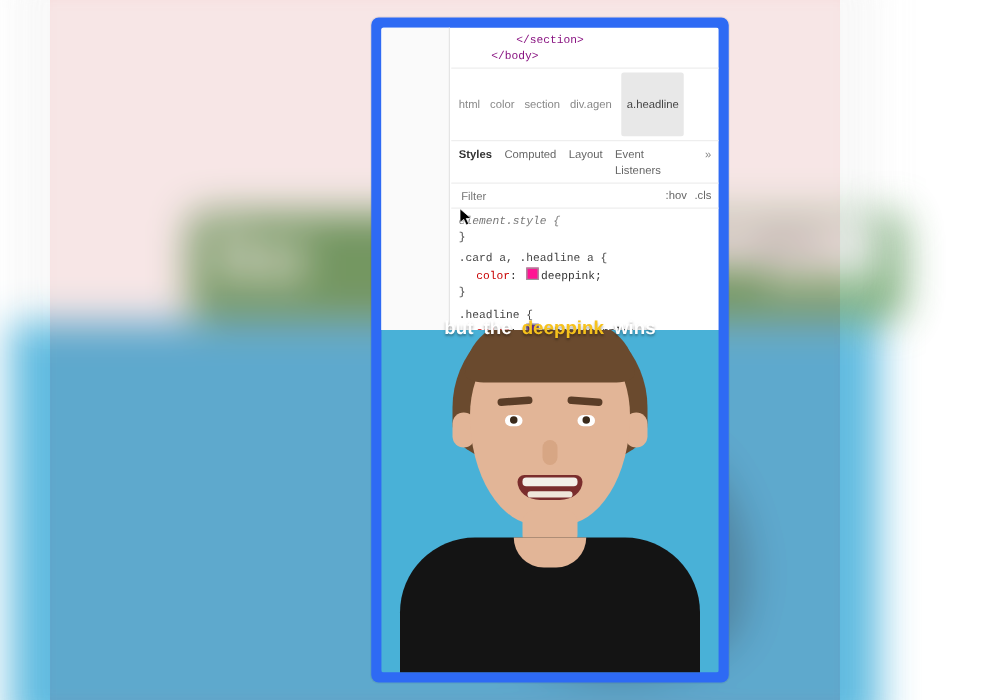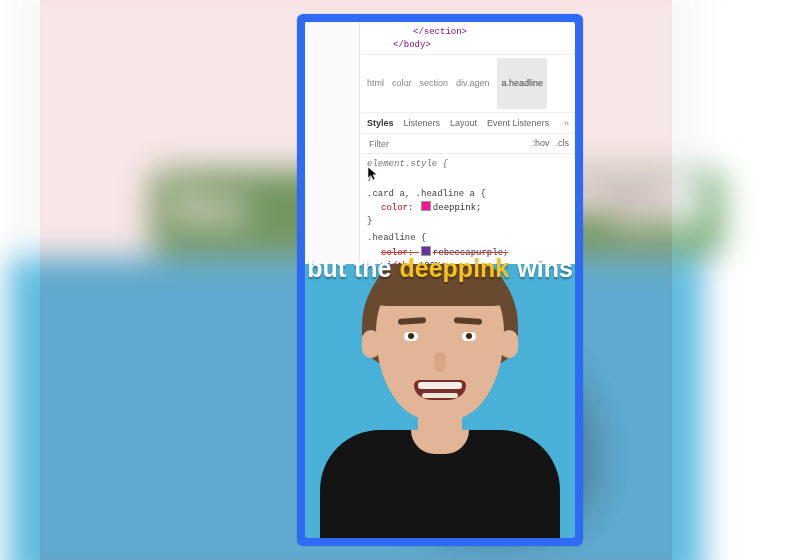--- a/index.html
+++ b/index.html
@@ -74,21 +74,21 @@
   .eye.r { left: calc(50% + 22px); }
   .nose { position: absolute; top: 104px; left: calc(50% - 6px); width: 12px; height: 20px; background: #d7a684; border-radius: 6px; }
   .mouth { position: absolute; top: 132px; left: calc(50% - 26px); width: 52px; height: 20px; background: #7a2d2d; border-radius: 6px 6px 20px 20px / 6px 6px 16px 16px; }
   .teeth-top { position: absolute; top: 134px; left: calc(50% - 22px); width: 44px; height: 7px; background: #f3efe8; border-radius: 3px; }
   .teeth-bot { position: absolute; top: 145px; left: calc(50% - 18px); width: 36px; height: 5px; background: #efe6da; border-radius: 3px; }
   .neck { position: absolute; left: 50%; transform: translateX(-50%); top: 160px; width: 44px; height: 30px; background: #e2b597; border-radius: 10px; }
   .shirt { position: absolute; left: 50%; transform: translateX(-50%); top: 182px; width: 240px; height: 140px; background: #141414; border-radius: 60px 60px 0 0 / 60px 60px 0 0; }
   .collar { position: absolute; left: 50%; transform: translateX(-50%); top: 182px; width: 58px; height: 24px; background: #e2b597; border-radius: 0 0 30px 30px; }
 
   
-  .caption-wrap { position: absolute; left: 50%; transform: translateX(-50%); top: 232px; display: flex; gap: 8px; align-items: baseline; font-weight: 800; font-size: 25px; white-space: nowrap; }
+  .caption-wrap { position: absolute; left: 50%; transform: translateX(-50%); top: 232px; display: flex; gap: 8px; align-items: baseline; font-weight: 800; font-size: 15px; white-space: nowrap; }
   .caption-wrap .w { color: #fff; text-shadow: 0 2px 2px rgba(0,0,0,0.35); }
   .caption-wrap .hl { color: #f6c21c; text-shadow: 0 2px 2px rgba(0,0,0,0.35); }
 
 </style>
 </head>
 <body>
 
 <div class="stage">
 
   <div class="bg-layer">
@@ -116,21 +116,21 @@
         <div class="breadcrumb">
           <span class="crumb">html</span>
           <span class="crumb">color</span>
           <span class="crumb">section</span>
           <span class="crumb">div.agen</span>
           <span class="crumb active">a.headline</span>
         </div>
 
         <div class="tabs">
           <span class="tab active">Styles</span>
-          <span class="tab">Listeners</span>
+          <span class="tab">Computed</span>
           <span class="tab">Layout</span>
           <span class="tab">Event Listeners</span>
           <span class="more">»</span>
         </div>
 
         <div class="filterbar">
           <input placeholder="Filter" style="">
           <div class="toggles">
             <span>:hov</span>
             <span>.cls</span>

